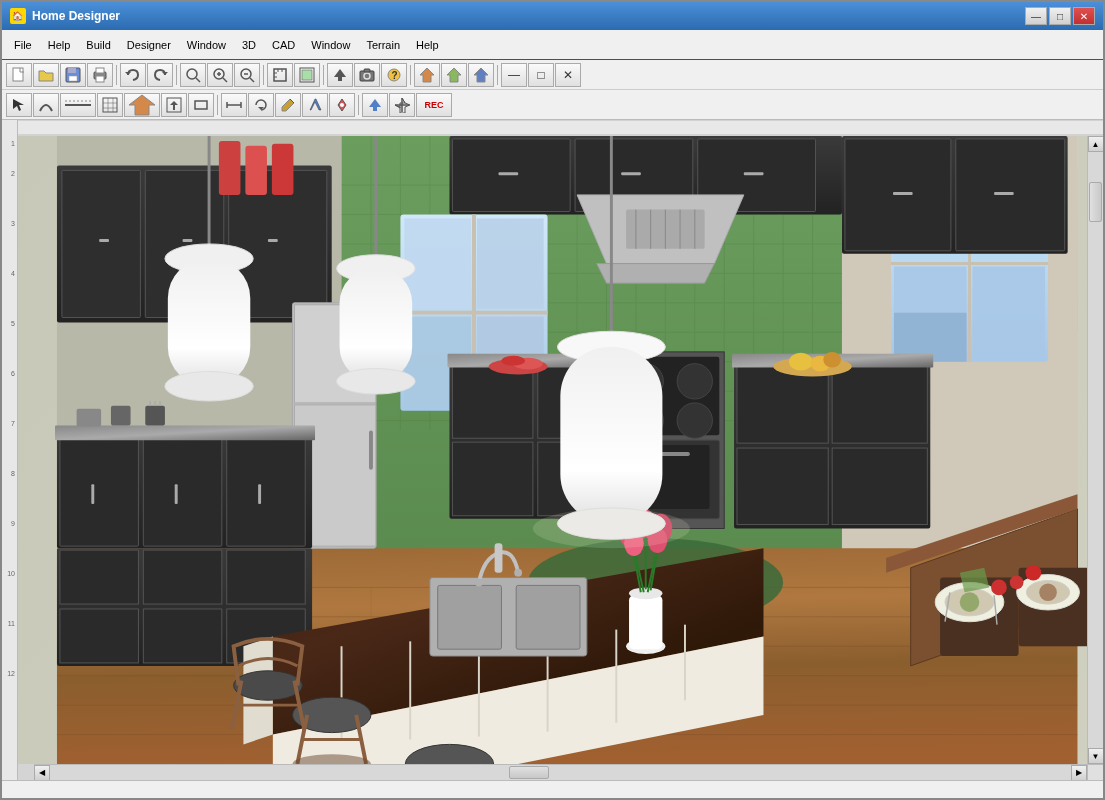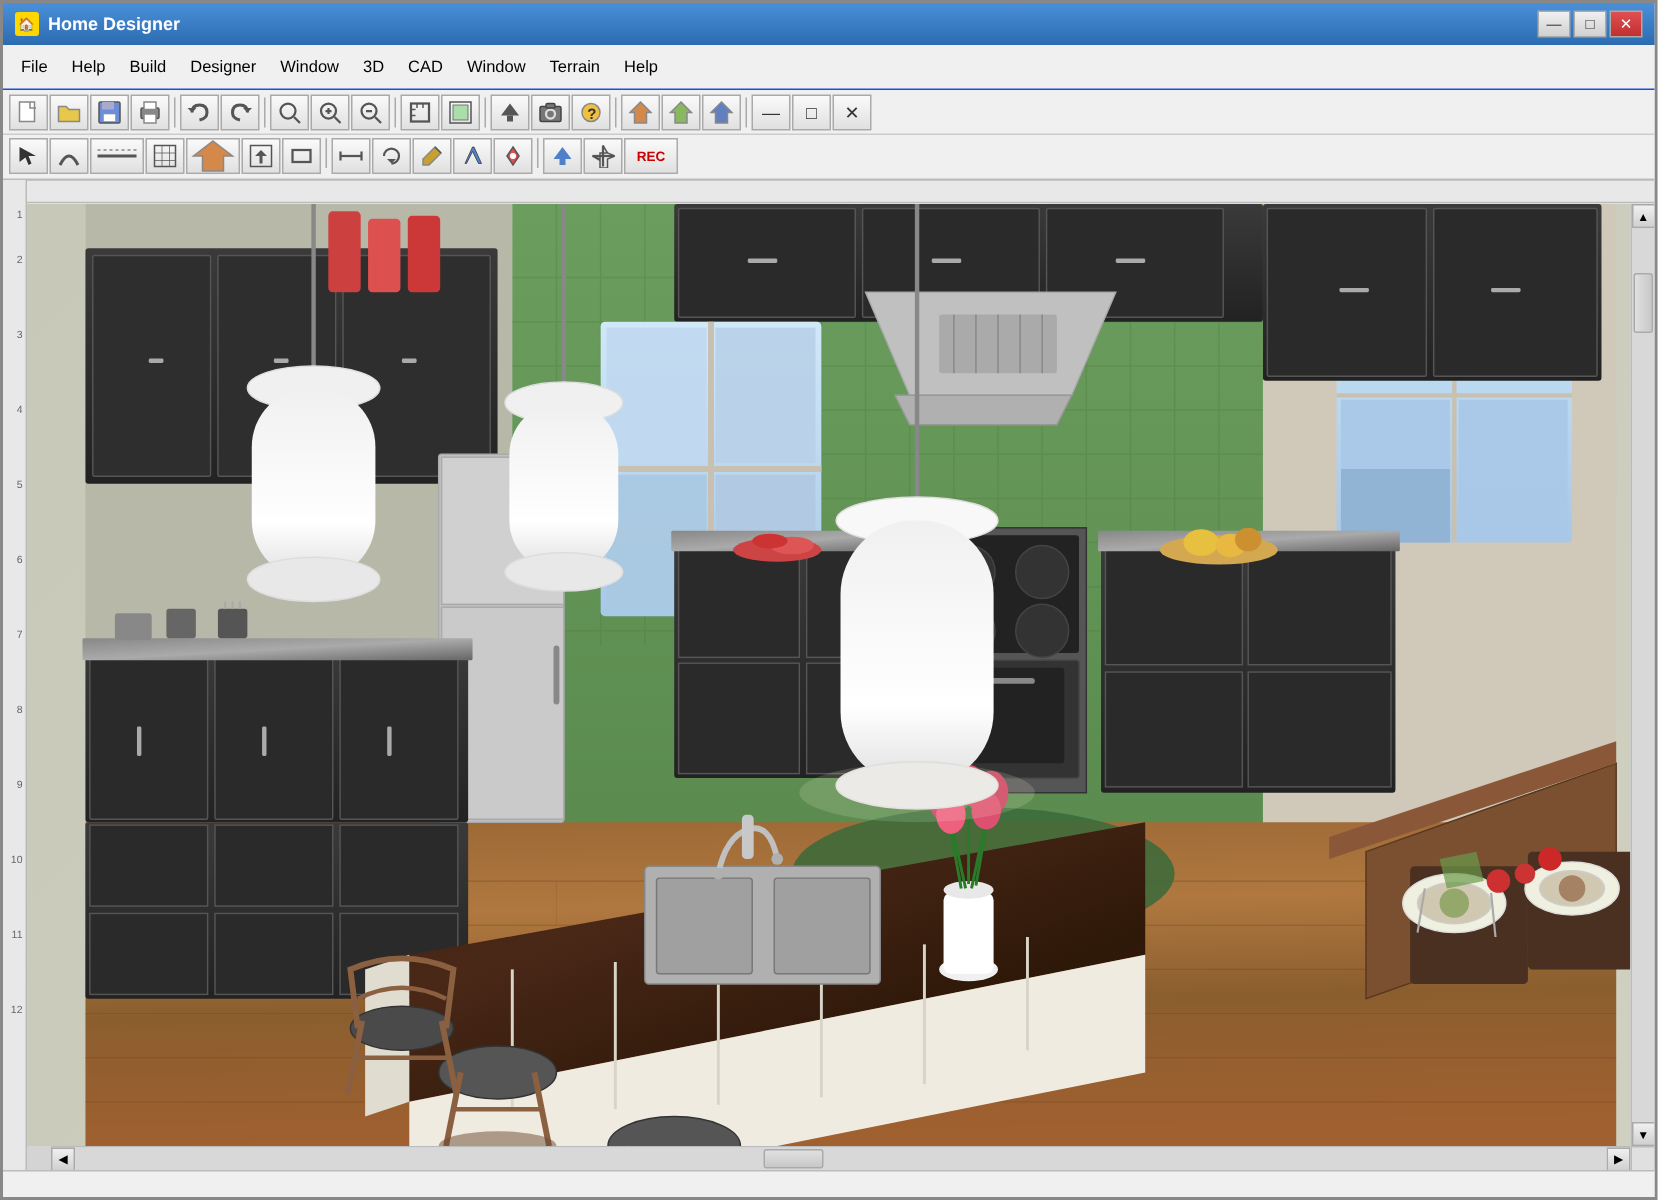--- a/index.html
+++ b/index.html
@@ -93,20 +93,21 @@
       align-items: center;
       padding: 2px 4px;
       border-bottom: 1px solid #ccc;
       gap: 1px;
       flex-shrink: 0;
     }
     .toolbar2 {
       height: 30px;
       background: #f0f0f0;
       display: flex;
+      align-items: center;
       padding: 2px 4px;
       border-bottom: 1px solid #bbb;
       gap: 1px;
       flex-shrink: 0;
     }
     .tb-btn {
       width: 26px;
       height: 24px;
       background: linear-gradient(to bottom, #fafafa, #e0e0e0);
       border: 1px solid #aaa;

